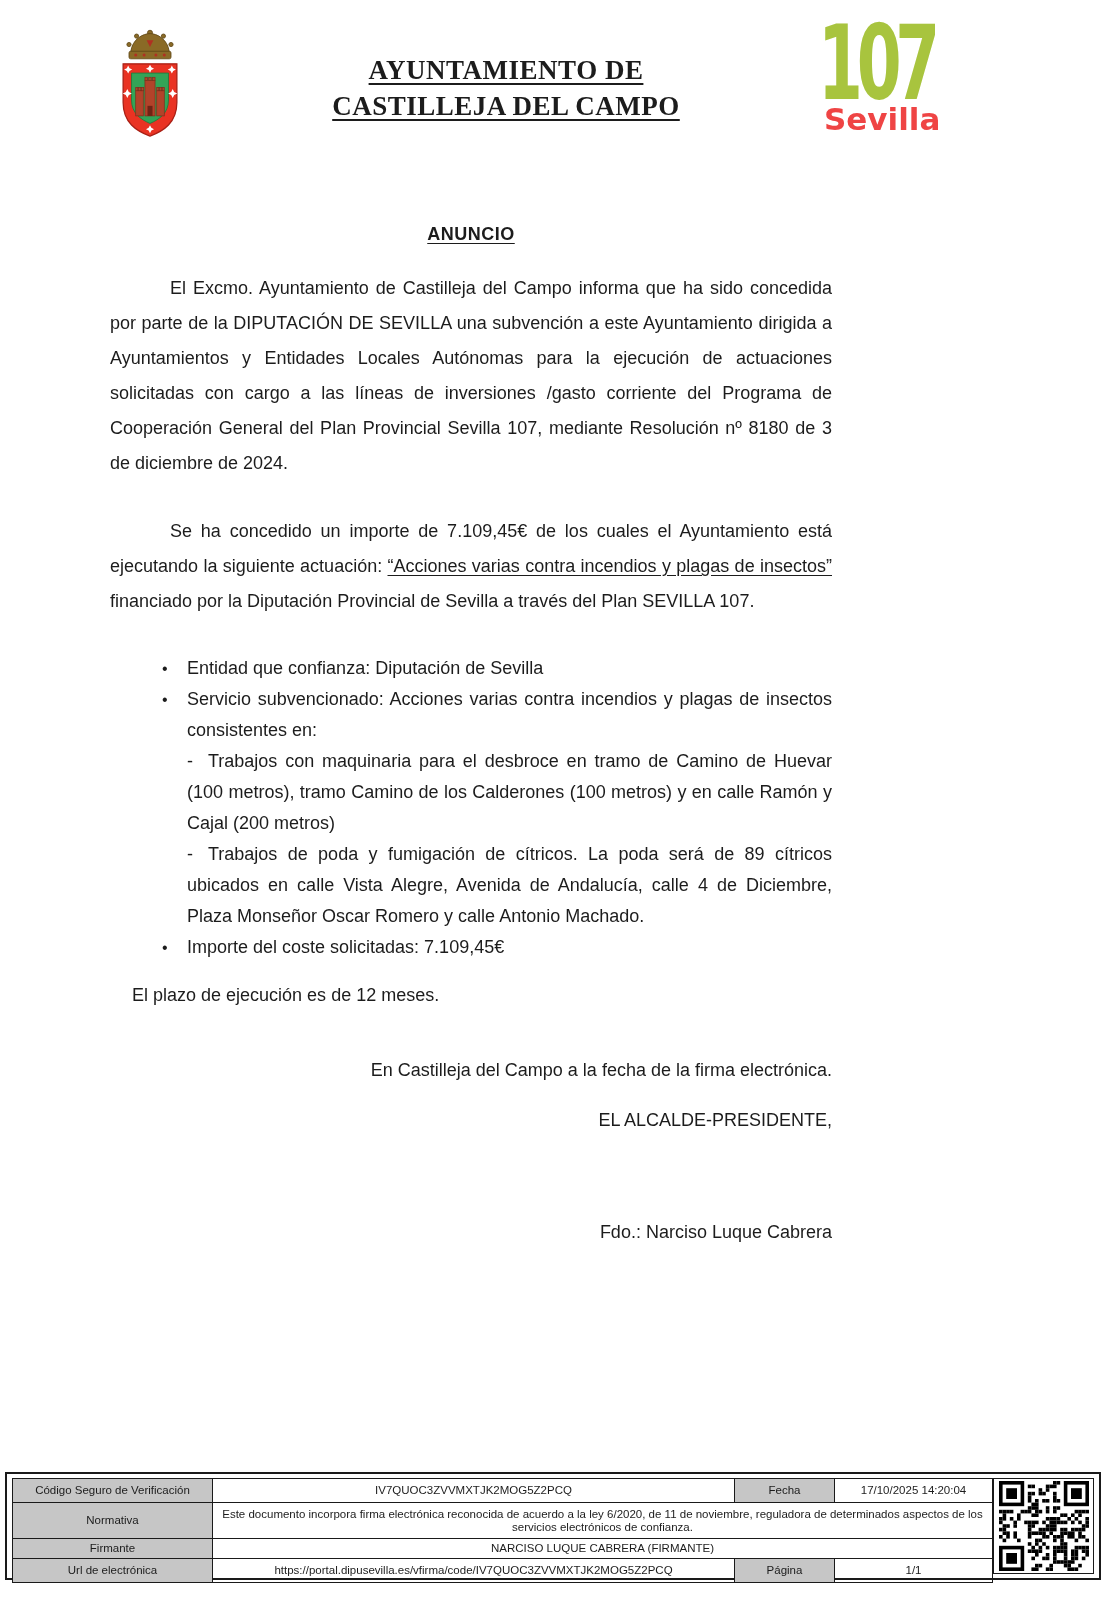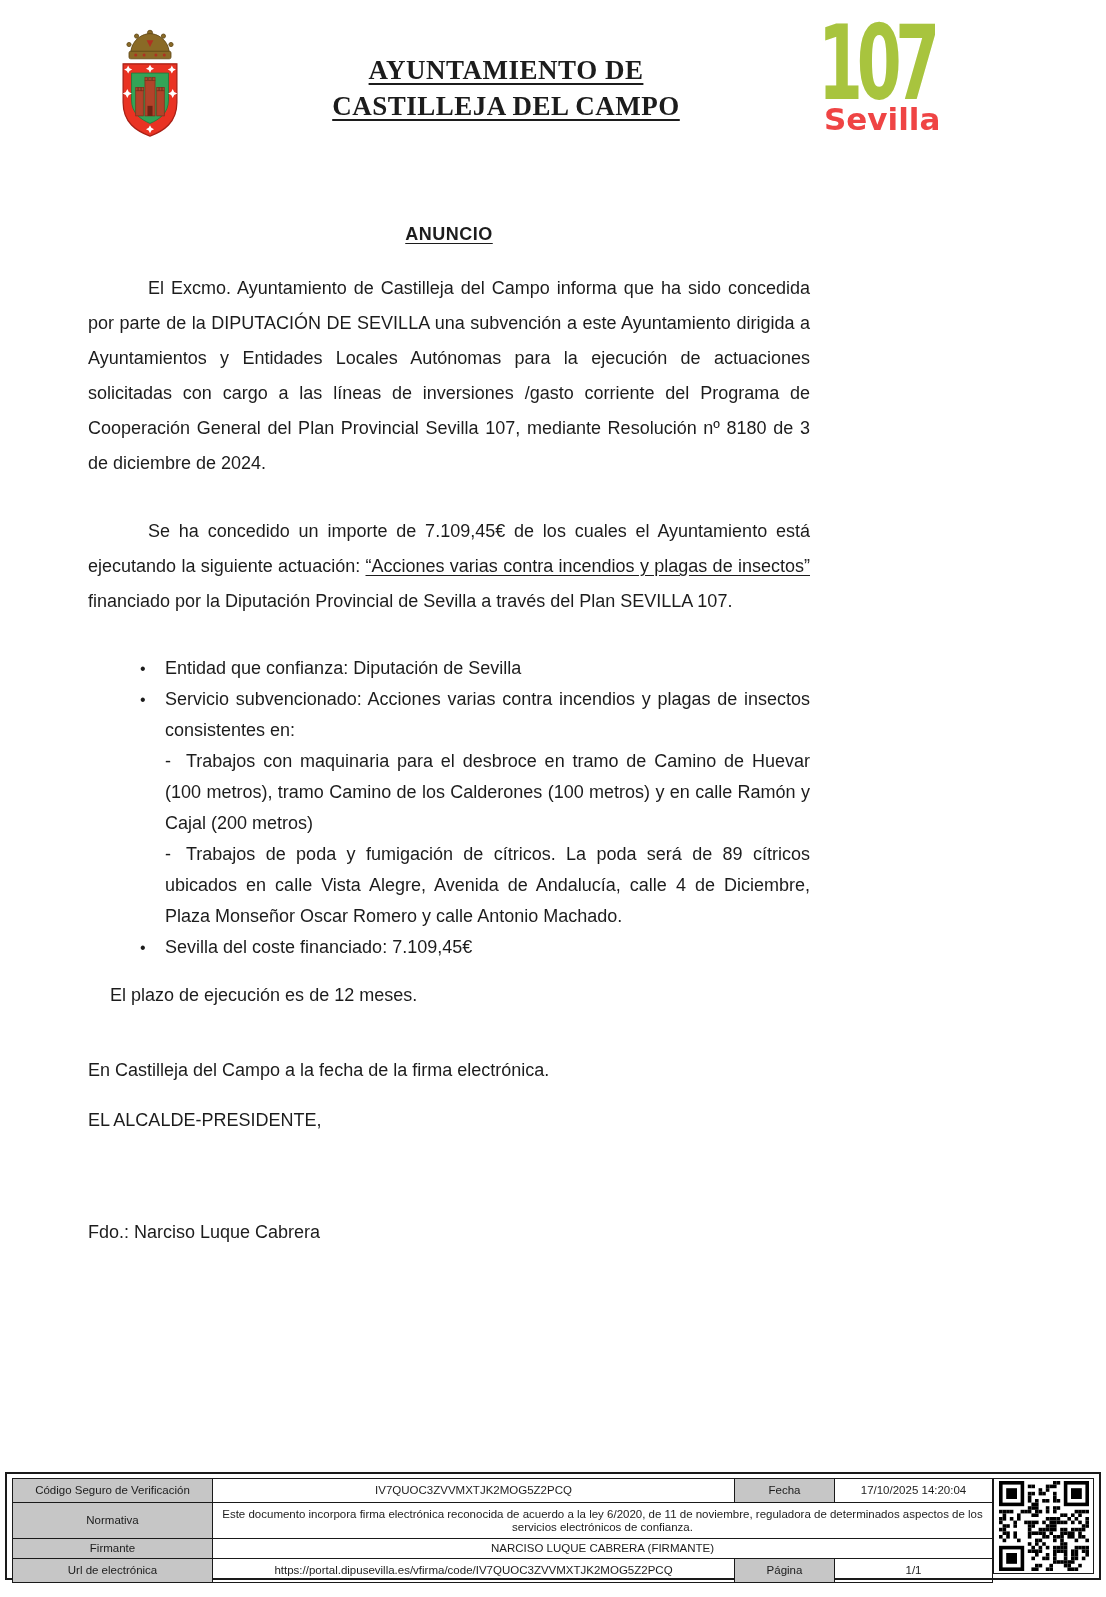--- a/index.html
+++ b/index.html
@@ -29,42 +29,42 @@
     transform:scaleX(0.62); transform-origin:left top;
     font-family:"DejaVu Sans", sans-serif;
   }
   .logo107 .sevilla {
     position:absolute; bottom:-4px; left:4px;
     font-size:31px; font-weight:bold; letter-spacing:0;
     font-family:"DejaVu Sans", sans-serif;
   }
 
   
-  .doc-body { margin:0 194px 0 88px; width:722px; font-size:18px; }
+  .doc-body { margin:0 194px 0 110px; width:722px; font-size:18px; }
   .announce {
     text-align:center; font-weight:bold; font-size:18px;
     letter-spacing:0.5px; margin-top:74px;
     text-decoration:underline; text-underline-offset:3px;
   }
   p.para {
     text-align:justify; line-height:35px; text-indent:60px;
   }
   .para-1 { margin-top:26px; }
   .para-2 { margin-top:33px; }
   .uline { text-decoration:underline; text-underline-offset:3px; }
 
   .bullets { margin-top:34px; line-height:31px; }
   .bullet-row { display:flex; }
   .bullet-marker { width:25px; margin-left:52px; flex:0 0 auto; font-size:16px; }
   .bullet-text { flex:1; text-align:justify; }
   .sub-item { text-align:justify; }
   .sub-item .dash { display:inline-block; width:21px; }
 
   .plazo { margin-top:15px; line-height:35px; padding-left:22px; }
-  .centered { text-align:left; line-height:35px; }
+  .centered { text-align:right; line-height:35px; }
   .place-line { margin-top:40px; }
   .signer-title { margin-top:15px; }
   .signer-name { margin-top:77px; }
 
   
   .verification-footer {
     position:absolute; left:5px; top:1472px; width:1096px; height:108px;
     border:2px solid #1a1a1a; padding:4px 5px; display:flex; gap:0;
     background:#ffffff;
   }
@@ -168,21 +168,21 @@
     <div class="bullet-row">
       <span class="bullet-marker">•</span>
       <div class="bullet-text">
         <span>Servicio subvencionado: Acciones varias contra incendios y plagas de insectos consistentes en:</span>
         <div class="sub-item"><span class="dash">-</span><span>Trabajos con maquinaria para el desbroce en tramo de Camino de Huevar (100 metros), tramo Camino de los Calderones (100 metros) y en calle Ramón y Cajal (200 metros)</span></div>
         <div class="sub-item"><span class="dash">-</span><span>Trabajos de poda y fumigación de cítricos. La poda será de 89 cítricos ubicados en calle Vista Alegre, Avenida de Andalucía, calle 4 de Diciembre, Plaza Monseñor Oscar Romero y calle Antonio Machado.</span></div>
       </div>
     </div>
     <div class="bullet-row">
       <span class="bullet-marker">•</span>
-      <div class="bullet-text">Sevilla del coste financiado: 7.109,45€</div>
+      <div class="bullet-text">Importe del coste solicitadas: 7.109,45€</div>
     </div>
   </div>
 
   <p class="plazo">El plazo de ejecución es de 12 meses.</p>
 
   <p class="centered place-line">En Castilleja del Campo a la fecha de la firma electrónica.</p>
   <p class="centered signer-title">EL ALCALDE-PRESIDENTE,</p>
   <p class="centered signer-name">Fdo.: Narciso Luque Cabrera</p>
 </main>
 

